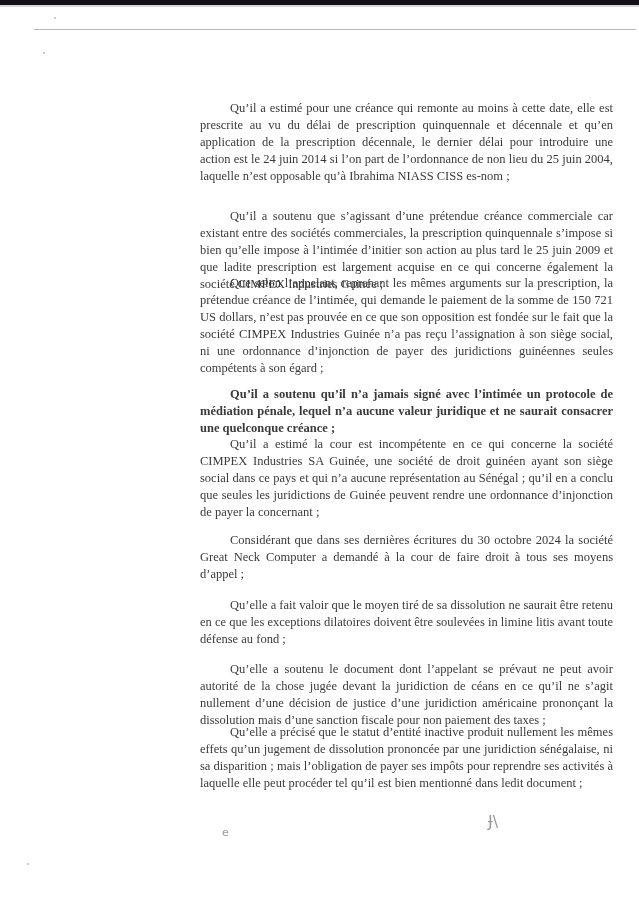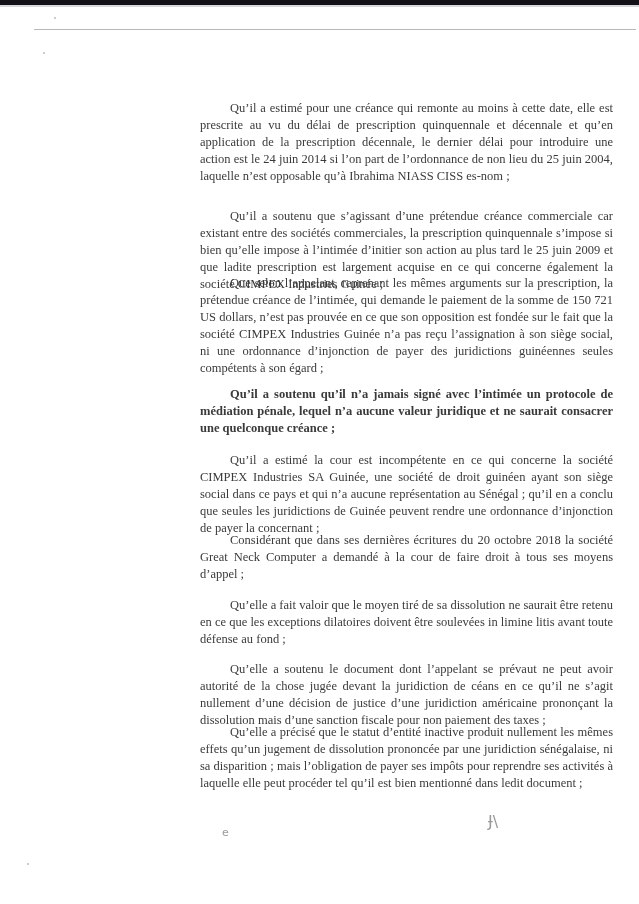--- a/index.html
+++ b/index.html
@@ -29,21 +29,21 @@
 <div class="rule"></div>
 <div class="speck" style="left:54px;top:17px;"></div>
 <div class="speck" style="left:43px;top:52px;"></div>
 <div class="speck" style="left:27px;top:863px;"></div>
 
 <main>
   <p class="para" style="top:100px;">Qu’il a estimé  pour une créance qui remonte au moins à cette date, elle est prescrite au vu du délai de prescription quinquennale et décennale et qu’en application de la prescription décennale, le dernier délai pour introduire une action est le 24 juin 2014 si l’on part de l’ordonnance de non lieu du 25 juin 2004, laquelle n’est opposable qu’à Ibrahima NIASS CISS es-nom ;</p>
   <p class="para" style="top:180px;margin-top:28px;">Qu’il a soutenu que s’agissant d’une prétendue créance commerciale car existant entre des sociétés commerciales, la prescription quinquennale s’impose si bien qu’elle impose à  l’intimée d’initier son action au plus tard le 25 juin 2009 et que ladite prescription est largement acquise en ce qui concerne également la société CIMPEX Industries Guinée ;</p>
   <p class="para" style="top:275px;">Que selon l’appelant, reprenant les mêmes arguments sur la prescription, la prétendue créance de l’intimée, qui demande le paiement de la somme de 150 721 US dollars, n’est pas prouvée en ce que son opposition est fondée sur le fait que la société CIMPEX Industries Guinée n’a pas reçu l’assignation à son siège social, ni une ordonnance d’injonction de payer des juridictions guinéennes seules compétents à son égard ;</p>
   <p class="para" style="top:386px;font-weight:bold;">Qu’il a soutenu qu’il n’a jamais signé avec l’intimée  un protocole de médiation pénale, lequel n’a aucune valeur juridique et ne saurait consacrer une quelconque créance ;</p>
-  <p class="para" style="top:452px;">Qu’il a estimé la cour est incompétente en ce qui concerne la société CIMPEX Industries SA Guinée, une société de droit guinéen ayant son siège social dans ce pays et qui n’a aucune représentation au Sénégal ; qu’il en a conclu  que seules les juridictions de Guinée peuvent rendre une ordonnance d’injonction de payer la concernant ;</p>
-  <p class="para" style="top:532px;">Considérant que dans ses dernières écritures du 20 octobre 2018 la société Great Neck Computer a demandé à la cour de faire droit à tous ses moyens d’appel ;</p>
+  <p class="para" style="top:436px;">Qu’il a estimé la cour est incompétente en ce qui concerne la société CIMPEX Industries SA Guinée, une société de droit guinéen ayant son siège social dans ce pays et qui n’a aucune représentation au Sénégal ; qu’il en a conclu  que seules les juridictions de Guinée peuvent rendre une ordonnance d’injonction de payer la concernant ;</p>
+  <p class="para" style="top:532px;">Considérant que dans ses dernières écritures du 30 octobre 2024 la société Great Neck Computer a demandé à la cour de faire droit à tous ses moyens d’appel ;</p>
   <p class="para" style="top:597px;font-family:Liberation Serif, serif;">Qu’elle a fait valoir que le moyen tiré de sa dissolution ne saurait être retenu en ce que les exceptions dilatoires doivent être soulevées in limine litis avant toute défense au fond ;</p>
   <p class="para" style="top:661px;">Qu’elle a soutenu  le document dont l’appelant se prévaut ne peut avoir autorité de la chose jugée devant la juridiction de céans en ce qu’il ne s’agit nullement d’une décision de justice d’une juridiction américaine prononçant la dissolution mais d’une sanction fiscale pour non paiement des taxes ;</p>
   <p class="para" style="top:724px;">Qu’elle a précisé que le statut d’entité inactive produit nullement les mêmes effets qu’un jugement de dissolution prononcée par une juridiction sénégalaise, ni sa disparition ; mais l’obligation de payer ses impôts pour reprendre ses activités à laquelle elle peut procéder tel qu’il est bien mentionné dans ledit document ;</p>
 </main>
 
 <span class="mark" style="left:222px;top:826px;">e</span>
 <span class="mark" style="left:488px;top:812px;font-size:16px;">Ɉ\</span>
 
 </body></html>

